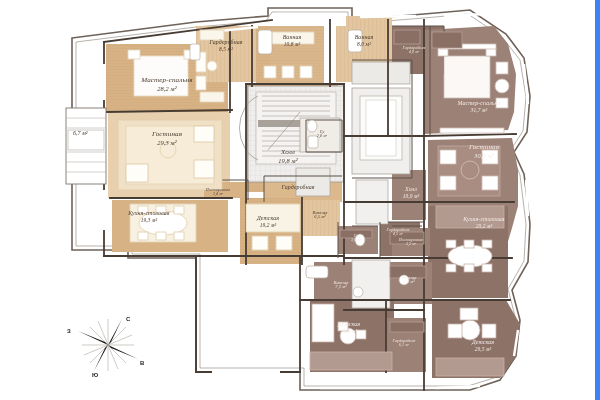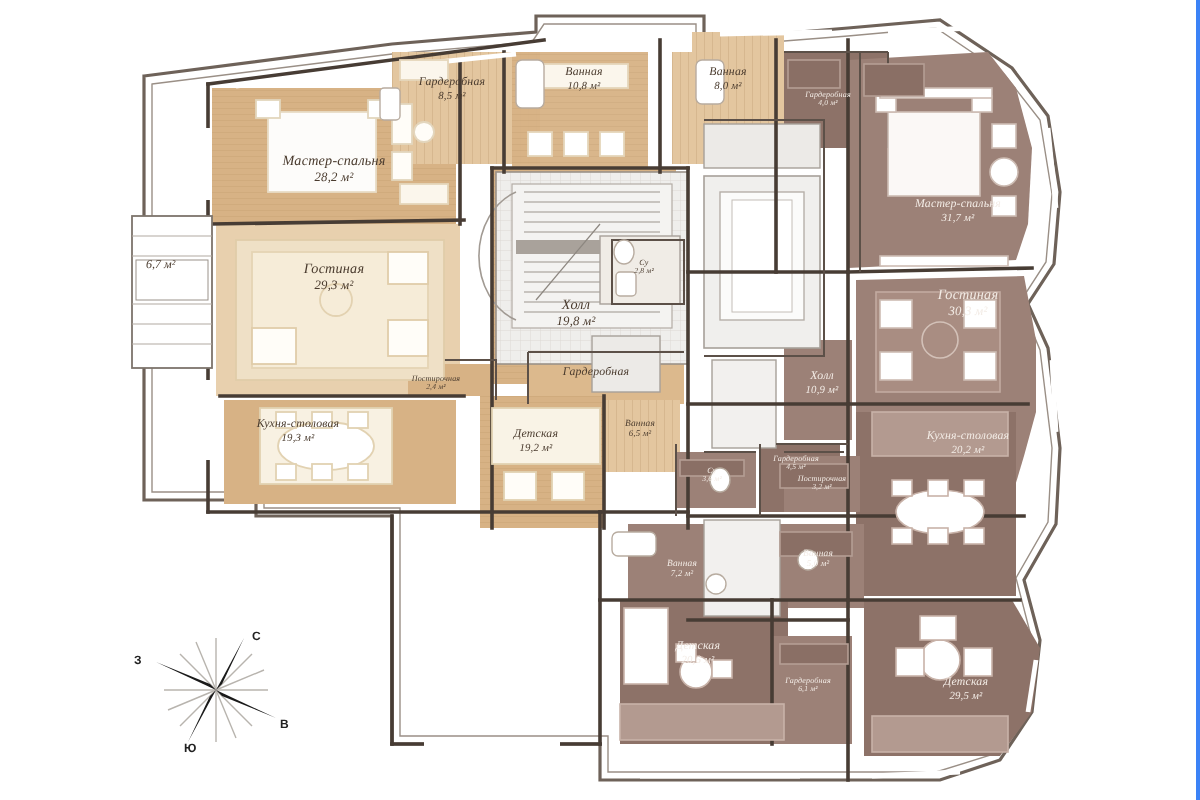--- a/index.html
+++ b/index.html
@@ -1,19 +1,19 @@
 <!DOCTYPE html>
 <html><head>
 <meta charset="utf-8">
 <style>
   html,body{margin:0;padding:0;background:#fff;}
   body{width:600px;height:400px;overflow:hidden;
        font-family:"Liberation Serif","DejaVu Serif",serif;}
   #plan{position:relative;width:600px;height:400px;background:#ffffff;
-        border-right:2px solid #3b82f6;box-sizing:border-box;}
+        border-right:5px solid #3b82f6;box-sizing:border-box;}
   svg{position:absolute;top:0;left:0;}
   .lbl{position:absolute;text-align:center;color:#3a2f28;
        font-style:italic;line-height:1.12;letter-spacing:.1px;
        pointer-events:none;white-space:nowrap;}
   .lbl .nm{display:block;}
   .lbl .ar{display:block;}
   .s7 .nm{font-size:7.1px;} .s7 .ar{font-size:6.4px;}
   .s6 .nm{font-size:5.9px;} .s6 .ar{font-size:5.4px;}
   .s5 .nm{font-size:4.7px;} .s5 .ar{font-size:4.4px;}
   .s4 .nm{font-size:4.0px;} .s4 .ar{font-size:3.8px;}

